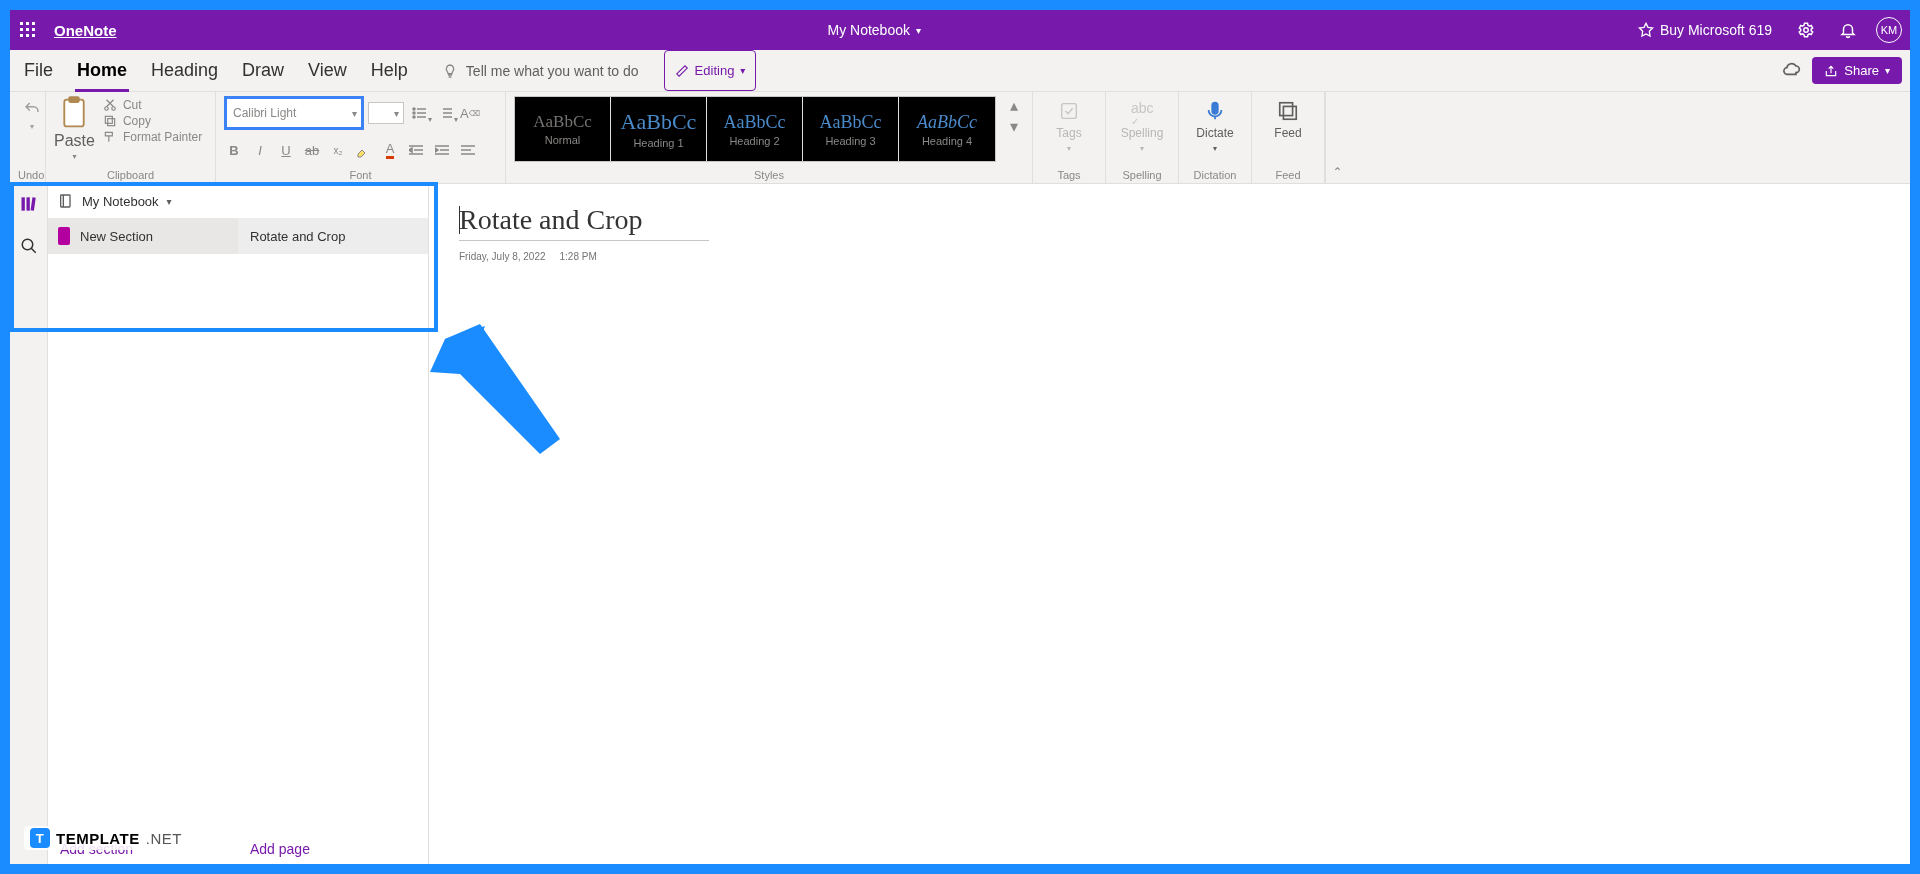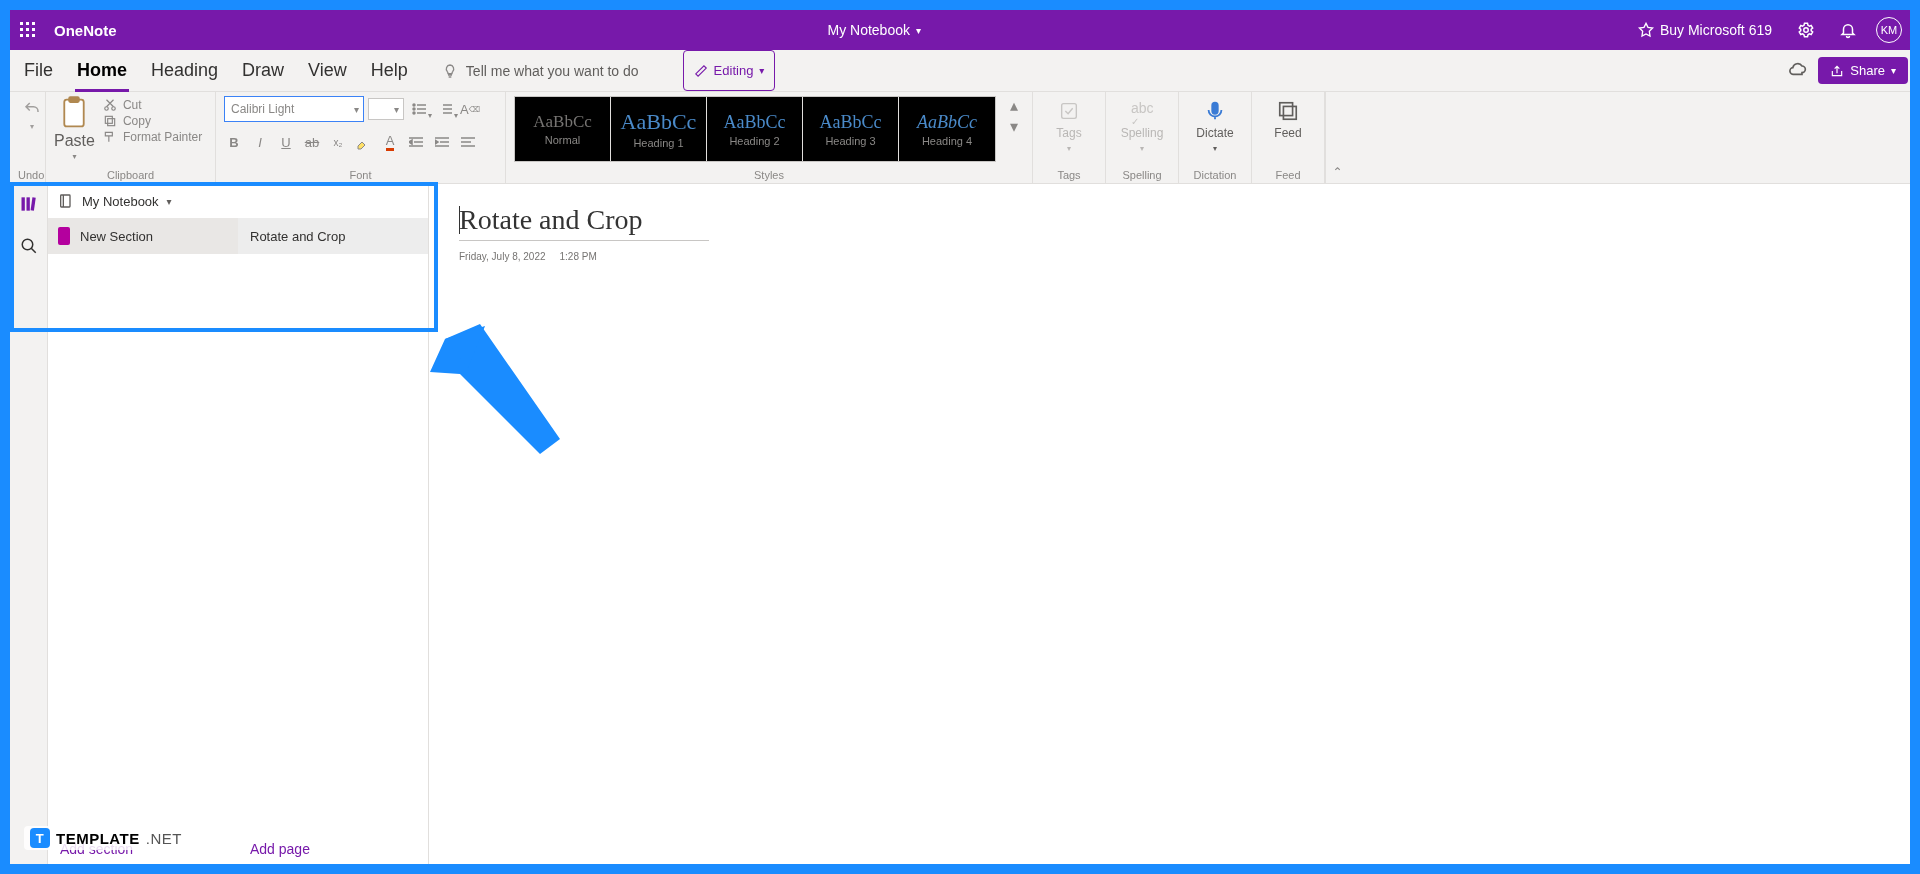--- a/index.html
+++ b/index.html
@@ -3,57 +3,57 @@
 <meta charset="utf-8">
 <style>
 * { margin: 0; padding: 0; box-sizing: border-box; font-family: "Segoe UI", Arial, sans-serif; }
 html, body { width: 100%; height: 100%; }
 body { background: #1a8cff; padding: 10px; }
 
 .app-frame { width: 100%; height: 100%; background: #fff; display: flex; flex-direction: column; position: relative; overflow: hidden; }
 
 
 .titlebar { height: 40px; background: #7719aa; color: #fff; display: flex; align-items: center; justify-content: space-between; padding: 0 8px 0 4px; font-size: 14px; }
-.titlebar-left { display: flex; align-items: center; gap: 12px; }
+.titlebar-left { display: flex; align-items: center; gap: 12px; text-decoration: underline; }
 .waffle { width: 28px; height: 28px; display: flex; align-items: center; justify-content: center; cursor: pointer; }
 .waffle svg { width: 16px; height: 16px; fill: #fff; }
 .app-name { font-weight: 600; font-size: 15px; }
 .titlebar-center { display: flex; align-items: center; gap: 6px; cursor: pointer; }
 .titlebar-center .chev { font-size: 10px; }
 .titlebar-right { display: flex; align-items: center; gap: 14px; }
 .titlebar-right .icon-btn { width: 28px; height: 28px; display: flex; align-items: center; justify-content: center; cursor: pointer; }
 .buy365 { display: flex; align-items: center; gap: 6px; cursor: pointer; padding: 0 6px; }
 .avatar { width: 26px; height: 26px; border-radius: 50%; border: 1px solid #fff; display: flex; align-items: center; justify-content: center; font-size: 11px; color:#fff; }
 
 
 .menubar { height: 42px; background: #f3f2f1; border-bottom: 1px solid #e1dfdd; display: flex; align-items: stretch; padding-left: 14px; gap: 24px; position: relative; }
 .menu-tab { display: flex; align-items: center; font-size: 18px; color: #323130; cursor: pointer; position: relative; }
 .menu-tab.active { color: #000000; font-weight: 700; }
 .menu-tab.active::after { content:""; position:absolute; left:-2px; right:-2px; bottom:-1px; height:3px; background:#7719aa; }
 .tellme { display:flex; align-items:center; gap:8px; color:#605e5c; font-size:14px; cursor:text; margin-left:10px;}
 .tellme .bulb { width:16px; height:16px; opacity:.7;}
-.editing-pill { margin-left:20px; border:1px solid #7719aa; border-radius:4px; padding:4px 10px; display:flex; align-items:center; gap:6px; color:#7719aa; font-size:13px; cursor:pointer;}
-.menubar-right { margin-left:auto; display:flex; align-items:center; gap:10px; padding-right:2px;}
+.editing-pill { margin-left:1px; border:1px solid #7719aa; border-radius:4px; padding:4px 10px; display:flex; align-items:center; gap:6px; color:#7719aa; font-size:13px; cursor:pointer;}
+.menubar-right { margin-left:auto; display:flex; align-items:center; gap:10px; padding-right:8px;}
 .cloud-icon { width:22px; height:22px; color:#605e5c; cursor:pointer; display:flex; align-items:center; justify-content:center;}
 .share-btn { background:#7719aa; color:#fff; border-radius:4px; padding:6px 12px; display:flex; align-items:center; gap:6px; font-size:13px; cursor:pointer;}
 
 
 .ribbon { height: 92px; background:#f3f2f1; border-bottom:1px solid #e1dfdd; display:flex; align-items:stretch; }
 .ribbon-group { border-right:1px solid #e1dfdd; display:flex; flex-direction:column; justify-content:space-between; padding:4px 8px 2px 8px; }
 .ribbon-group-label { font-size:11px; color:#8a8886; text-align:center; padding-top:2px;}
 .rg-body { display:flex; align-items:flex-start; gap:8px; flex:1;}
 .undo-col { width:28px; display:flex; flex-direction:column; gap:4px; align-items:center; padding-top:4px; color:#a19f9d;}
 .paste-col { display:flex; flex-direction:column; align-items:center; gap:2px; color:#605e5c; cursor:pointer;}
 .paste-col .paste-icon { width:30px; height:34px; }
 .clip-list { display:flex; flex-direction:column; gap:2px; padding-top:2px;}
 .clip-item { display:flex; align-items:center; gap:6px; font-size:12px; color:#8a8886; cursor:pointer;}
 .clip-item svg { width:14px; height:14px; }
 
 .font-group .font-row1 { display:flex; gap:4px; align-items:center;}
-.font-name { width:140px; height:26px; border:1px solid #3b82f6; background:#fff; font-size:12px; color:#8a8886; padding:0 18px 0 6px; display:flex; align-items:center; position:relative;}
+.font-name { width:140px; height:34px; border:3px solid #3b82f6; background:#fff; font-size:12px; color:#8a8886; padding:0 18px 0 6px; display:flex; align-items:center; position:relative;}
 .font-name::after, .font-size::after { content:"▾"; position:absolute; right:4px; font-size:10px; color:#8a8886;}
 .font-size { width:36px; height:22px; border:1px solid #c8c6c4; background:#fff; font-size:12px; color:#8a8886; display:flex; align-items:center; padding-left:4px; position:relative;}
 .btnrow { display:flex; gap:6px; align-items:center; margin-top:6px;}
 .tb { width:20px; height:20px; display:flex; align-items:center; justify-content:center; font-size:13px; color:#8a8886; cursor:pointer;}
 .tb.sub { font-size:10px;}
 .listctl { width:22px; height:18px; display:flex; align-items:center; justify-content:center; color:#8a8886; cursor:pointer; position:relative;}
 .listctl::after{content:"▾"; font-size:8px; position:absolute; right:-2px; bottom:-2px;}
 
 .styles-group { flex:0 0 auto;}
 .styles-strip { border:1px solid #c8c6c4; background:#000000; height:66px; display:flex; align-items:stretch;}

